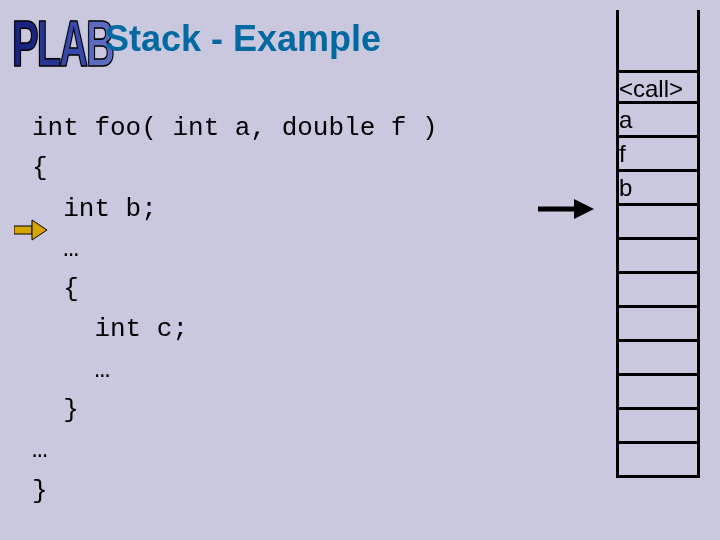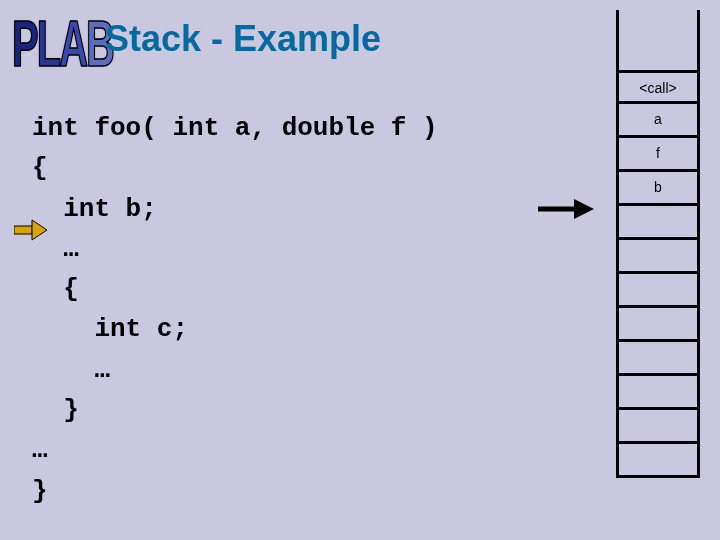--- a/index.html
+++ b/index.html
@@ -37,21 +37,21 @@
     font-size: 36px;
     font-weight: bold;
     color: #0369a1;
   }
   .code {
     position: absolute;
     top: 108px;
     left: 32px;
     font-family: "Courier New", monospace;
     font-size: 26px;
-    font-weight: bold;
+    font-weight: normal;
     color: #000;
     line-height: 1.55;
     white-space: pre;
   }
   .stack {
     position: absolute;
     top: 10px;
     right: 20px;
     width: 84px;
   }
@@ -59,23 +59,23 @@
     height: 60px;
     border-left: 3px solid #000;
     border-right: 3px solid #000;
     box-sizing: border-box;
   }
   .stack-cell {
     height: 34px;
     border: 3px solid #000;
     border-top: none;
     box-sizing: border-box;
-    text-align: center;
+    text-align: left;
     font-family: Arial, sans-serif;
-    font-size: 14px;
+    font-size: 24px;
     line-height: 31px;
     color: #000;
   }
   .stack-cell.first { border-top: 3px solid #000; }
   .arrow1 {
     position: absolute;
     top: 196px;
     left: 536px;
   }
   .arrow2 {

